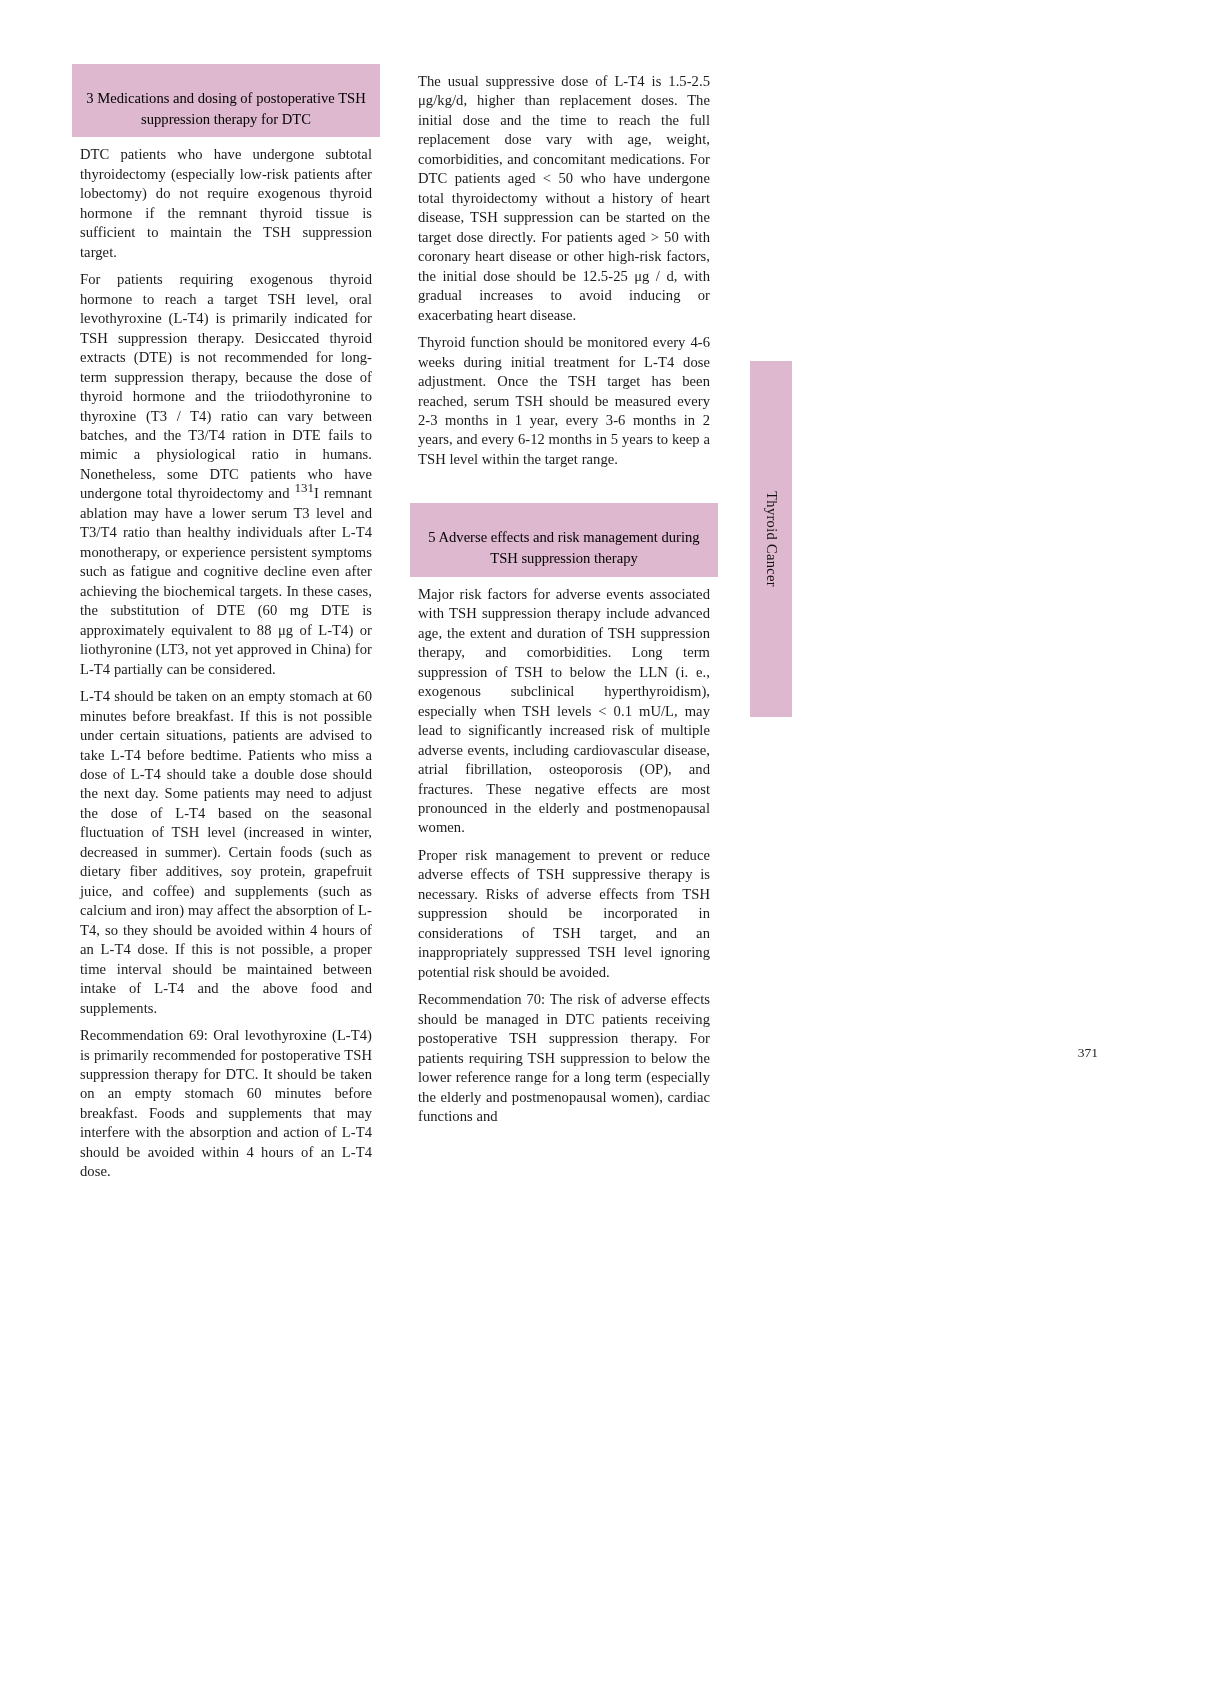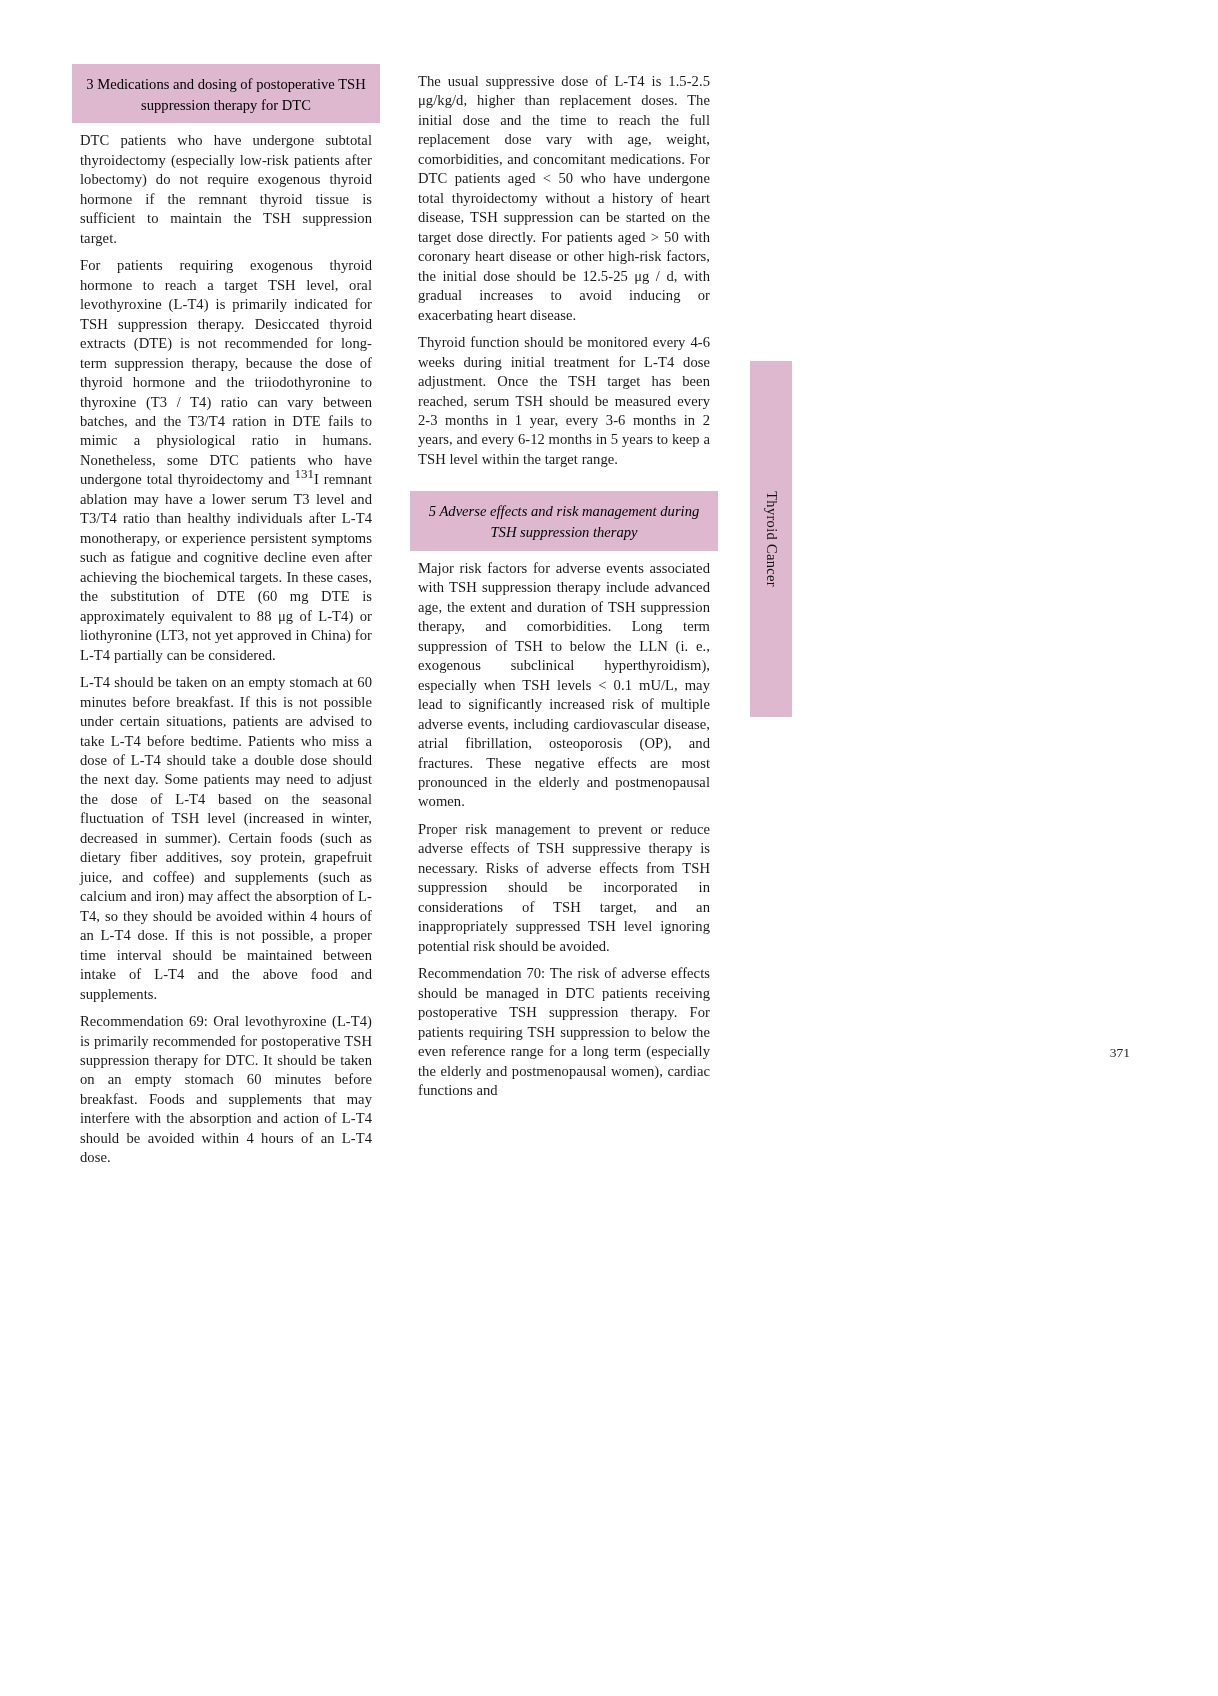--- a/index.html
+++ b/index.html
@@ -28,27 +28,26 @@
   }
   .col-left { left: 72px; }
   .col-right { left: 410px; }
 
   .sec-head {
     background: #ddb8cf;
     color: #000;
     text-align: center;
     font-size: 14.6px;
     line-height: 1.42;
-    padding: 10px 10px 8px 10px;
+    padding: 24px 10px 8px 10px;
     box-sizing: border-box;
     margin-bottom: 8px;
   }
   .sec-head.second {
-    margin-top: 22px;
-    font-style: italic;
+    margin-top: 34px;
   }
   p.body {
     margin: 8px;
     font-size: 14.6px;
     line-height: 1.335;
     text-align: justify;
     text-justify: inter-word;
     hyphens: auto;
     letter-spacing: 0.05px;
   }
@@ -76,21 +75,21 @@
     font-size: 14.5px;
     color: #111;
     letter-spacing: 0.3px;
   }
   .folio {
     position: absolute;
     left: 0;
     top: 1045px;
     width: 1218px;
     text-align: right;
-    padding-right: 88px;
+    padding-right: 120px;
     box-sizing: border-box;
     font-size: 13.5px;
     color: #222;
   }
 </style>
 </head>
 <body>
 
 <div class="page">
 
@@ -101,21 +100,21 @@
     <p class="body">L-T4 should be taken on an empty stomach at 60 minutes before breakfast. If this is not possible under certain situations, patients are advised to take L-T4 before bedtime. Patients who miss a dose of L-T4 should take a double dose should the next day. Some patients may need to adjust the dose of L-T4 based on the seasonal fluctuation of TSH level (increased in winter, decreased in summer). Certain foods (such as dietary fiber additives, soy protein, grapefruit juice, and coffee) and supplements (such as calcium and iron) may affect the absorption of L-T4, so they should be avoided within 4 hours of an L-T4 dose. If this is not possible, a proper time interval should be maintained between intake of L-T4 and the above food and supplements.</p>
     <p class="body">Recommendation 69: Oral levothyroxine (L-T4) is primarily recommended for postoperative TSH suppression therapy for DTC. It should be taken on an empty stomach 60 minutes before breakfast. Foods and supplements that may interfere with the absorption and action of L-T4 should be avoided within 4 hours of an L-T4 dose.</p>
   </div>
 
   <div class="col col-right">
     <p class="body">The usual suppressive dose of L-T4 is 1.5-2.5 μg/kg/d, higher than replacement doses. The initial dose and the time to reach the full replacement dose vary with age, weight, comorbidities, and concomitant medications. For DTC patients aged &lt; 50 who have undergone total thyroidectomy without a history of heart disease, TSH suppression can be started on the target dose directly. For patients aged &gt; 50 with coronary heart disease or other high-risk factors, the initial dose should be 12.5-25 μg / d, with gradual increases to avoid inducing or exacerbating heart disease.</p>
     <p class="body">Thyroid function should be monitored every 4-6 weeks during initial treatment for L-T4 dose adjustment. Once the TSH target has been reached, serum TSH should be measured every 2-3 months in 1 year, every 3-6 months in 2 years, and every 6-12 months in 5 years to keep a TSH level within the target range.</p>
     <div class="sec-head second">5 Adverse effects and risk management during TSH suppression therapy</div>
     <p class="body">Major risk factors for adverse events associated with TSH suppression therapy include advanced age, the extent and duration of TSH suppression therapy, and comorbidities. Long term suppression of TSH to below the LLN (i. e., exogenous subclinical hyperthyroidism), especially when TSH levels &lt; 0.1 mU/L, may lead to significantly increased risk of multiple adverse events, including cardiovascular disease, atrial fibrillation, osteoporosis (OP), and fractures. These negative effects are most pronounced in the elderly and postmenopausal women.</p>
     <p class="body">Proper risk management to prevent or reduce adverse effects of TSH suppressive therapy is necessary. Risks of adverse effects from TSH suppression should be incorporated in considerations of TSH target, and an inappropriately suppressed TSH level ignoring potential risk should be avoided.</p>
-    <p class="body">Recommendation 70: The risk of adverse effects should be managed in DTC patients receiving postoperative TSH suppression therapy. For patients requiring TSH suppression to below the even reference range for a long term (especially the elderly and postmenopausal women), cardiac functions and</p>
+    <p class="body">Recommendation 70: The risk of adverse effects should be managed in DTC patients receiving postoperative TSH suppression therapy. For patients requiring TSH suppression to below the lower reference range for a long term (especially the elderly and postmenopausal women), cardiac functions and</p>
   </div>
 
   <div class="side-tab">
     <span>Thyroid Cancer</span>
   </div>
 
   <div class="folio">371</div>
 
 </div>
 

